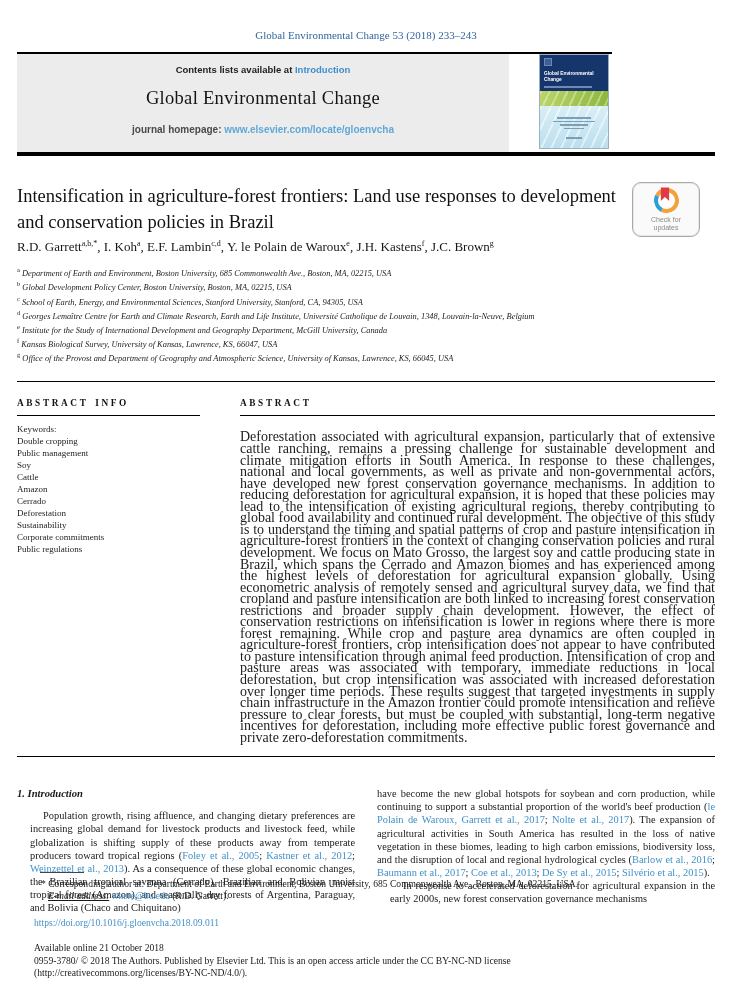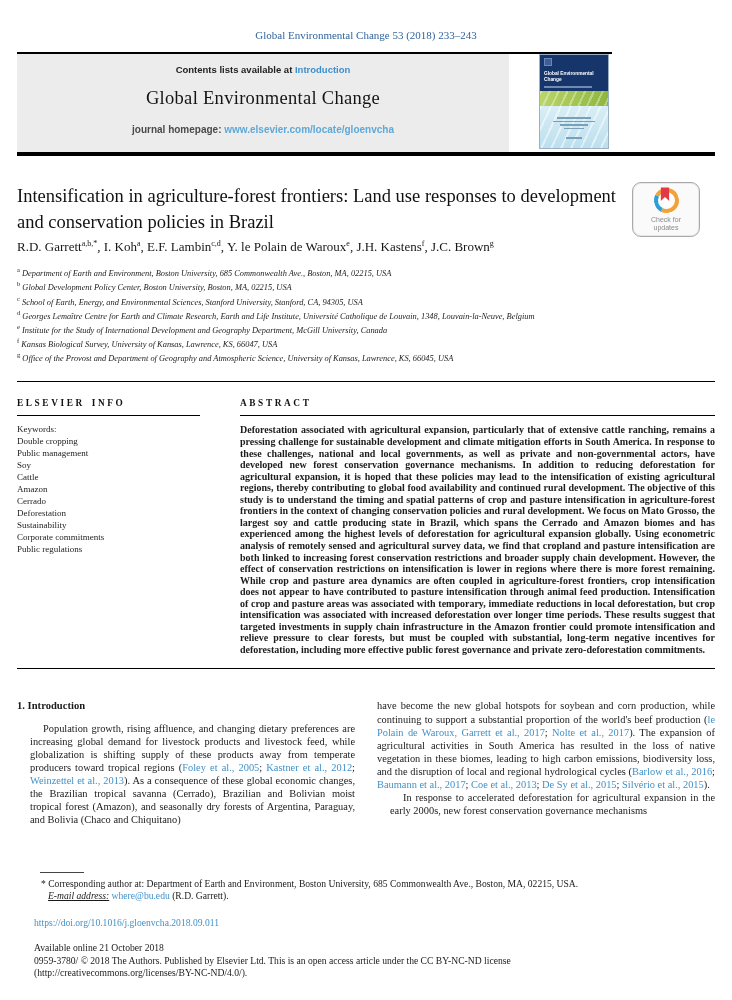--- a/index.html
+++ b/index.html
@@ -56,28 +56,28 @@
 
   .sep-mid { margin-top:17px; }
 
   
   .info-grid { display:flex; margin-top:16px; }
   .info-col { width:183px; margin-right:40px; flex:none; }
   .abs-col { flex:1; }
   .sec-head { font-size:9.3px; font-weight:700; letter-spacing:2.6px; word-spacing:2px; color:#111; padding-bottom:7px; border-bottom:1px solid #000; }
   .kw-block { margin-top:8px; font-size:9px; line-height:11.9px; color:#1c1c1c; }
   .kw-label { }
-  .abstract { margin-top:8px; font-size:10px; line-height:11.55px; text-align:justify; color:#1c1c1c;font-weight:bold; }
+  .abstract { margin-top:15px; font-size:14px; line-height:11.55px; text-align:justify; color:#1c1c1c; }
 
   .abs-endrule { margin-top:13px; }
 
   
   .body-cols { display:flex; gap:22px; margin-top:30px; }
   .body-col { flex:1; font-size:10.4px; line-height:13.1px; text-align:justify; color:#1a1a1a; }
-  .body-col h2 { font-size:10.6px; font-weight:700; margin-bottom:9px; text-align:left; }
+  .body-col h2 { font-size:10.6px; font-weight:700; margin-bottom:9px; text-align:left;font-style:italic; }
   .body-col p { margin:0; }
   .body-col p.indent { text-indent:13px;margin-left:13px; }
   .cite { color:#4191c9; text-decoration:none; cursor:pointer; }
 
   
   .footer { position:absolute; left:34px; right:17px; top:872px; }
   .fn-rule { margin-left:6px; width:44px; height:1px; background:#444; margin-bottom:5px; }
   .fn-line1 { padding-left:7px; font-size:9.6px; line-height:12.2px; }
   .fn-line2 { padding-left:14px; font-size:9.6px; line-height:12.2px; }
   .em-label { font-style:italic;text-decoration:underline; }
@@ -141,21 +141,21 @@
         <div class="affil"><sup>d</sup> Georges Lemaître Centre for Earth and Climate Research, Earth and Life Institute, Université Catholique de Louvain, 1348, Louvain-la-Neuve, Belgium</div>
         <div class="affil"><sup>e</sup> Institute for the Study of International Development and Geography Department, McGill University, Canada</div>
         <div class="affil"><sup>f</sup> Kansas Biological Survey, University of Kansas, Lawrence, KS, 66047, USA</div>
         <div class="affil"><sup>g</sup> Office of the Provost and Department of Geography and Atmospheric Science, University of Kansas, Lawrence, KS, 66045, USA</div>
       </div>
 
     <div class="rule-mid sep-mid"></div>
 
     <div class="info-grid">
       <div class="info-col">
-        <div class="sec-head">ELSEVIER INFO</div>
+        <div class="sec-head">ABSTRACT INFO</div>
         <div class="kw-block">
           <div class="kw-label">Keywords:</div>
           <div id="kw-list">
               <div>Double cropping</div>
               <div>Public management</div>
               <div>Soy</div>
               <div>Cattle</div>
               <div>Amazon</div>
               <div>Cerrado</div>
               <div>Deforestation</div>

